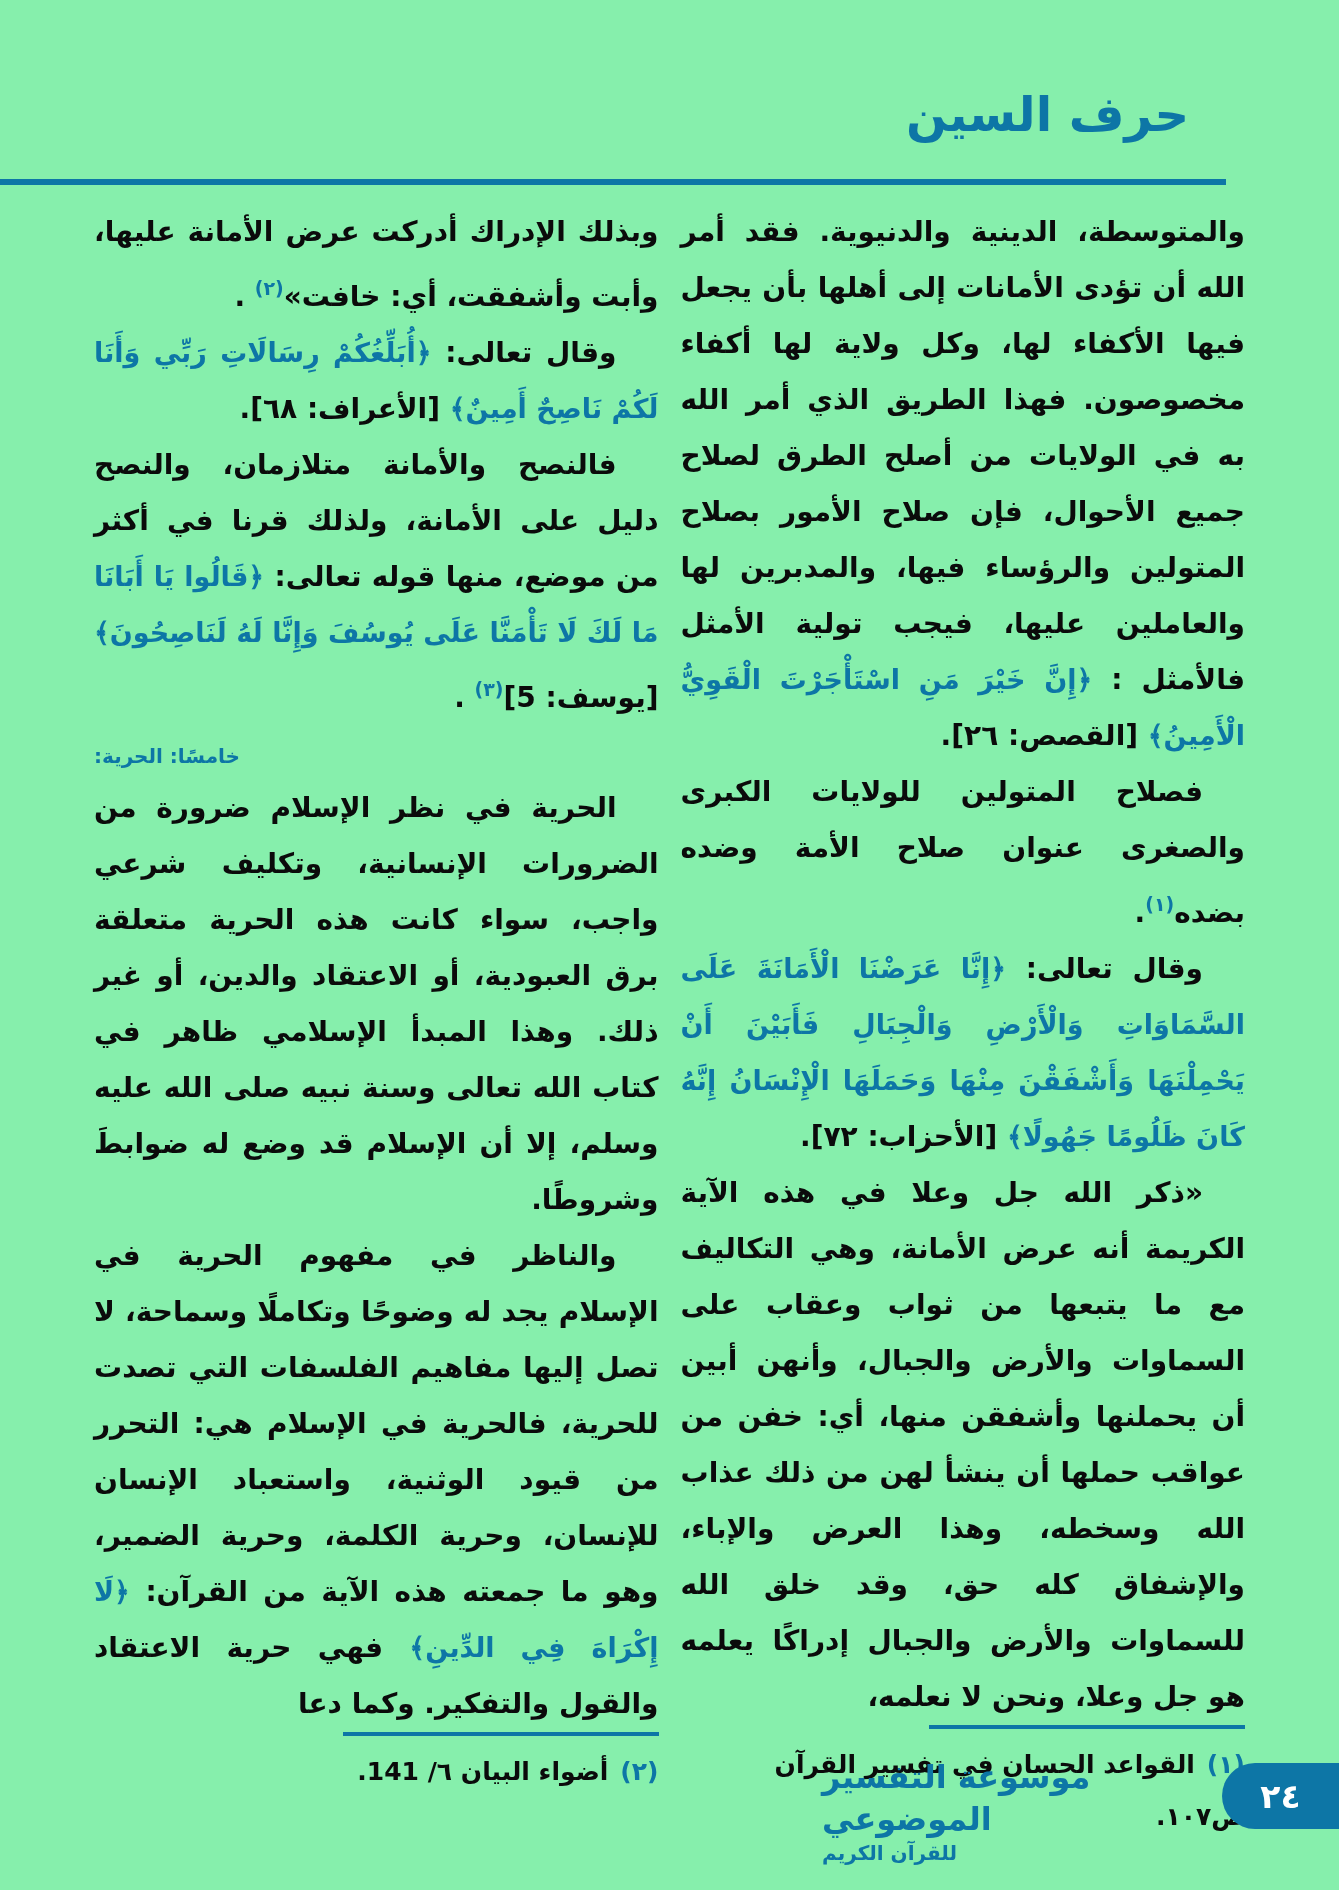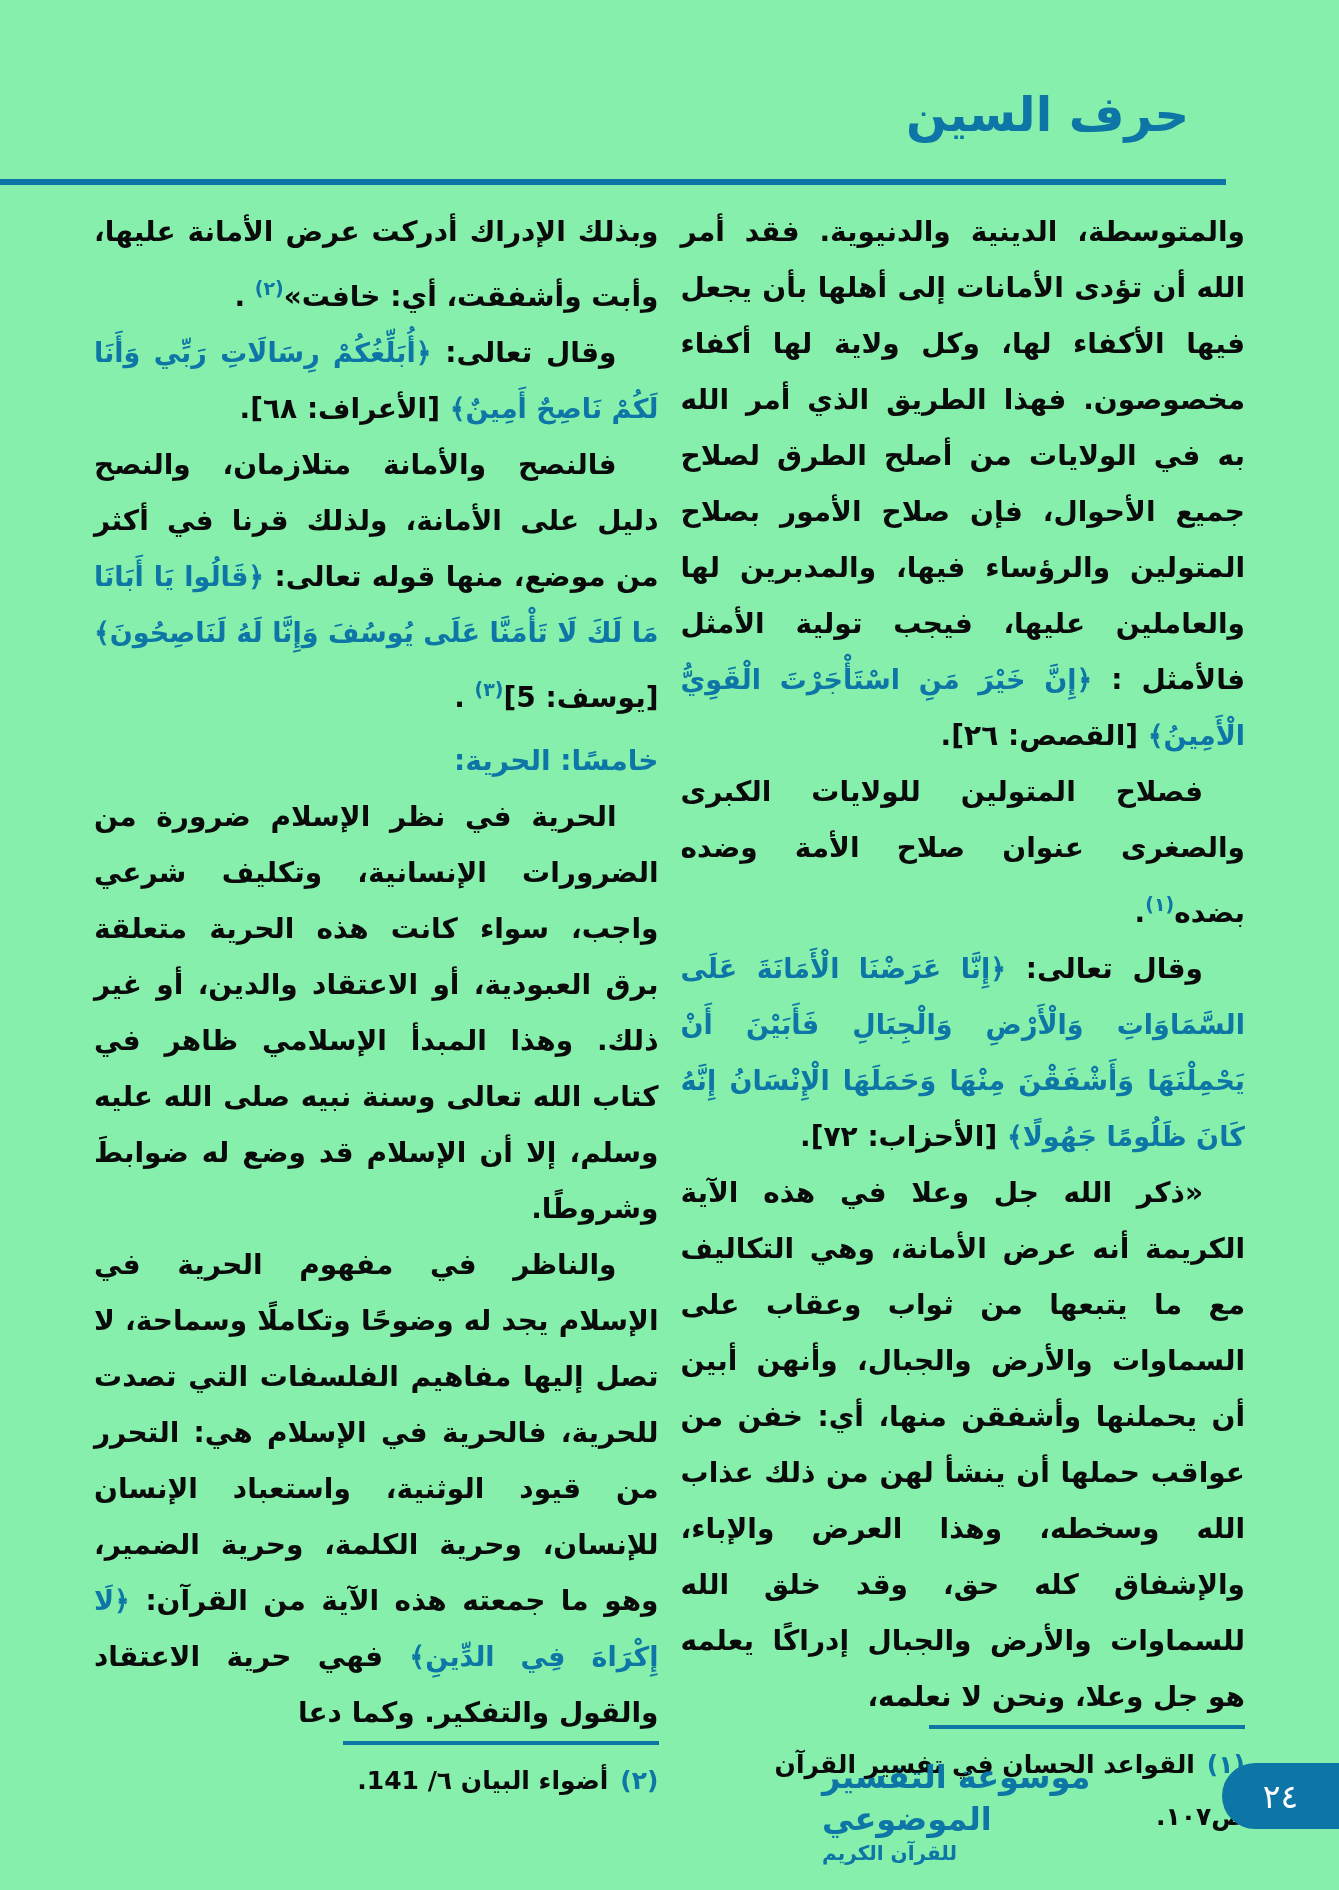--- a/index.html
+++ b/index.html
@@ -52,24 +52,24 @@
   .para.indent{text-indent:42px;}
   .seg-quran{color:var(--accent);font-size:27px;}
   .seg-fnref{
     color:var(--accent);
     font-size:19px;
     vertical-align:11px;
     font-weight:700;
   }
   .sec-heading{
     margin:18px 0 12px 0;
-    font-size:28px;
+    font-size:20px;
     font-weight:700;
     color:var(--accent);
-    text-align:right;
+    text-align:left;
   }
   
   .fn-block{margin-top:auto;}
   .fn-block.fn-right{padding-bottom:18px;}
   .fn-sep{
     width:316px;height:4px;
     background:var(--accent);
     margin:0 0 10px 0;
   }
   .footnote{
@@ -92,21 +92,21 @@
     letter-spacing:-1px;
   }
   .logo-sub{font-size:20px;font-weight:700;line-height:26px;}
   .pill{
     position:absolute;
     top:1763px;right:0;
     width:117px;height:66px;
     background:var(--accent);
     border-radius:33px 0 0 33px;
     color:#ffffff;
-    font-size:33px;font-weight:400;
+    font-size:33px;font-weight:700;
     display:flex;align-items:center;justify-content:center;
   }
 </style>
 </head>
 <body>
 
 <div class="page" dir="rtl">
 
   <h1 class="chapter-title">حرف السين</h1>
 

